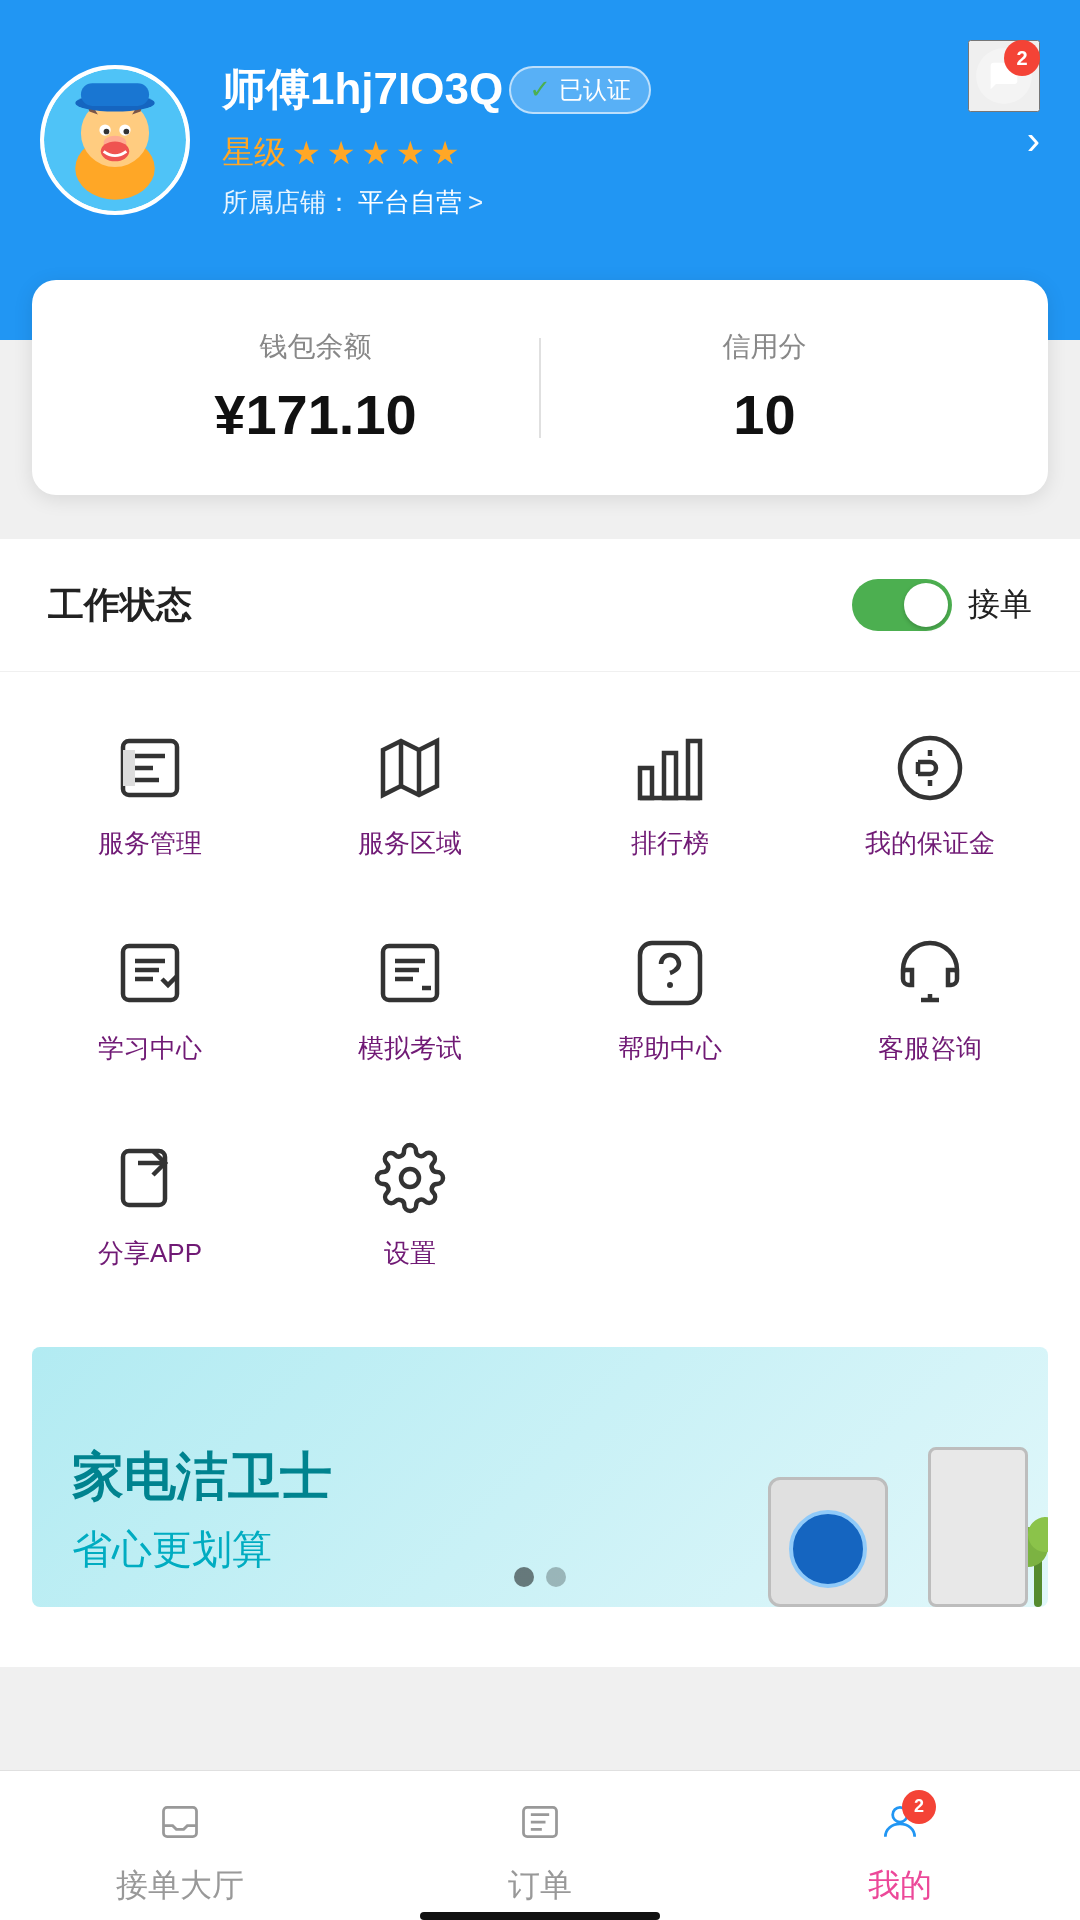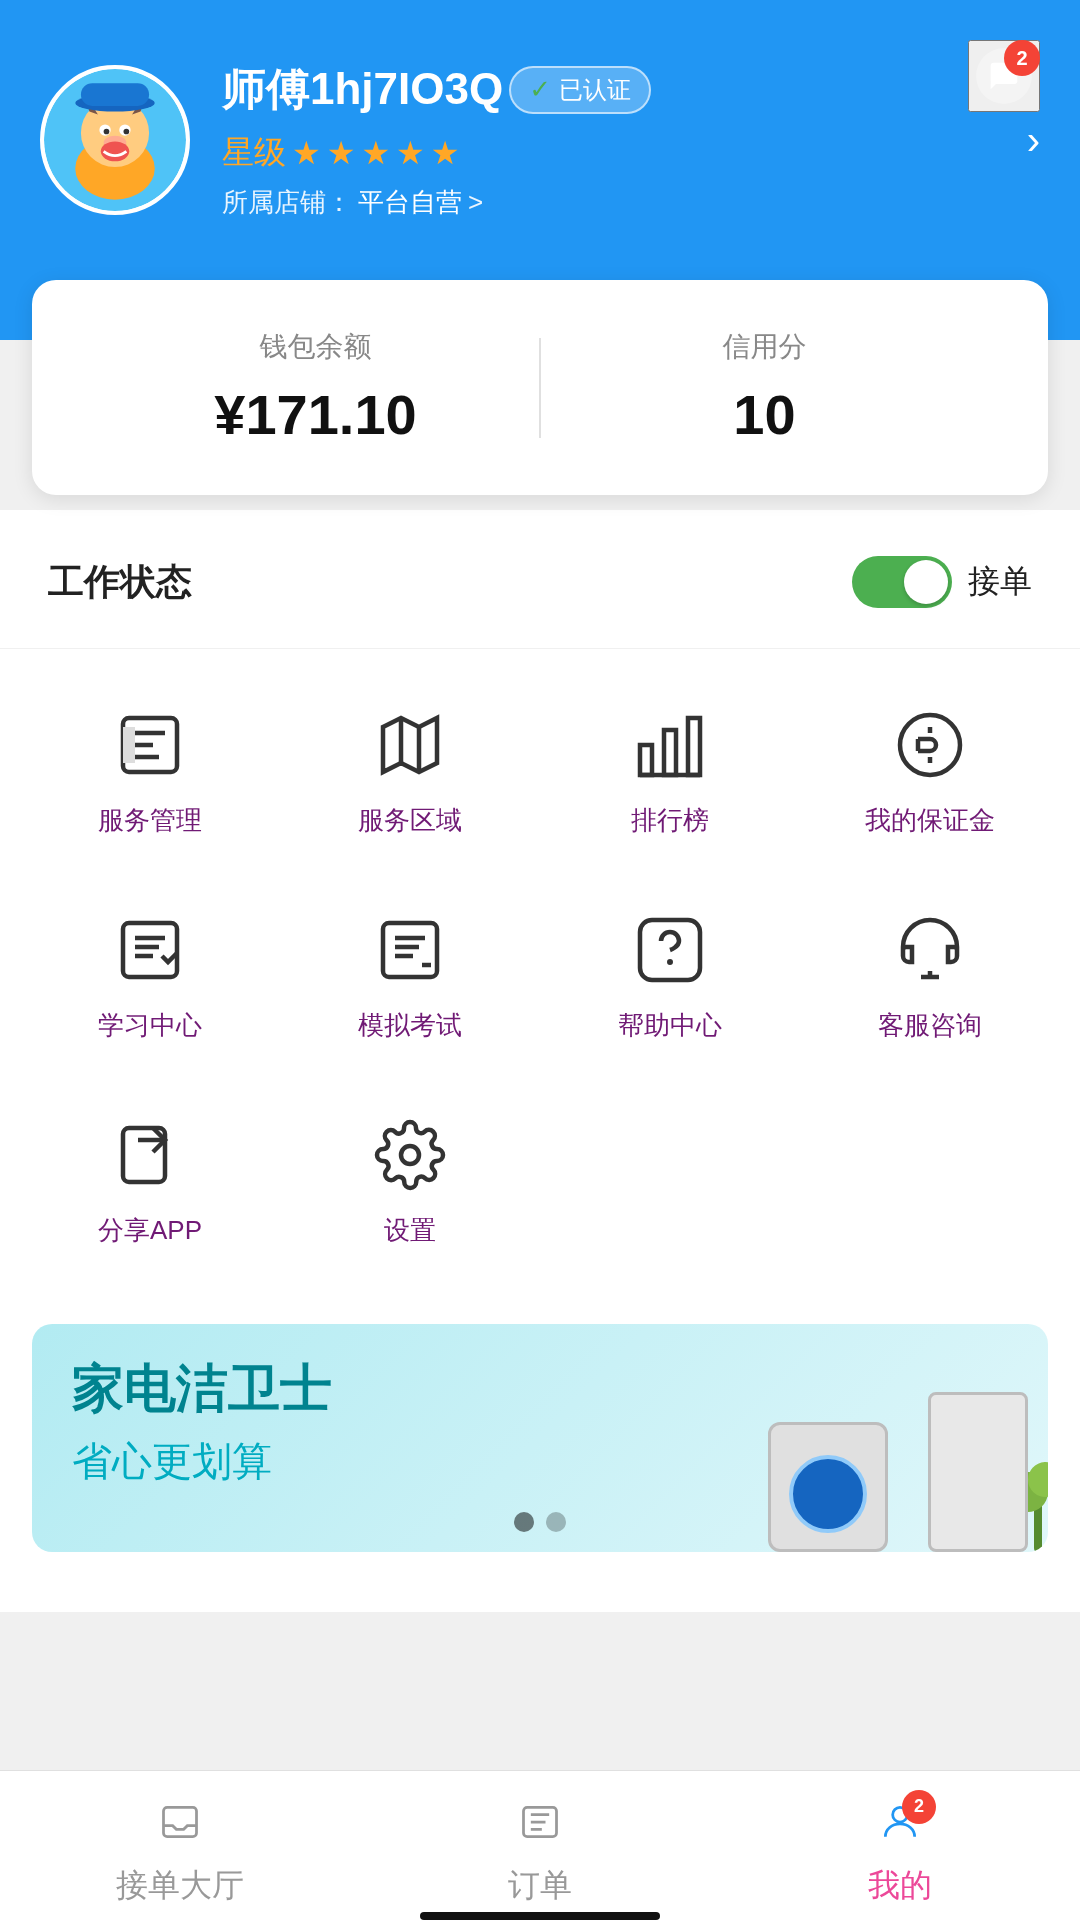--- a/index.html
+++ b/index.html
@@ -160,22 +160,22 @@
     }
     .wallet-divider {
       width: 2px;
       height: 100px;
       background: #e0e0e0;
     }
 
     
     .main-content {
       background: white;
-      margin: 15px 0 0 0;
-      padding: 6px 0 40px 0;
+      margin: 44px 0 0 0;
+      padding: 0 0 40px 0;
     }
 
     
     .work-status-row {
       display: flex;
       align-items: center;
       padding: 40px 48px;
       border-bottom: 1px solid #f0f0f0;
     }
     .work-status-label {
@@ -239,27 +239,27 @@
     }
     .menu-label {
       font-size: 26px;
       color: #701a75;
       text-align: center;
     }
 
     
     .banner {
       margin: 20px 32px;
-      border-radius: 20px;
+      border-radius: 8px;
       overflow: hidden;
-      height: 228px;
+      height: 260px;
       background: linear-gradient(135deg, #b2ebf2, #e0f7fa);
       position: relative;
       display: flex;
-      align-items: flex-start;
+      align-items: flex-end;
     }
     .banner-text-area {
       padding: 30px 40px;
       z-index: 2;
     }
     .banner-title {
       font-size: 52px;
       font-weight: bold;
       color: #00838f;
     }

